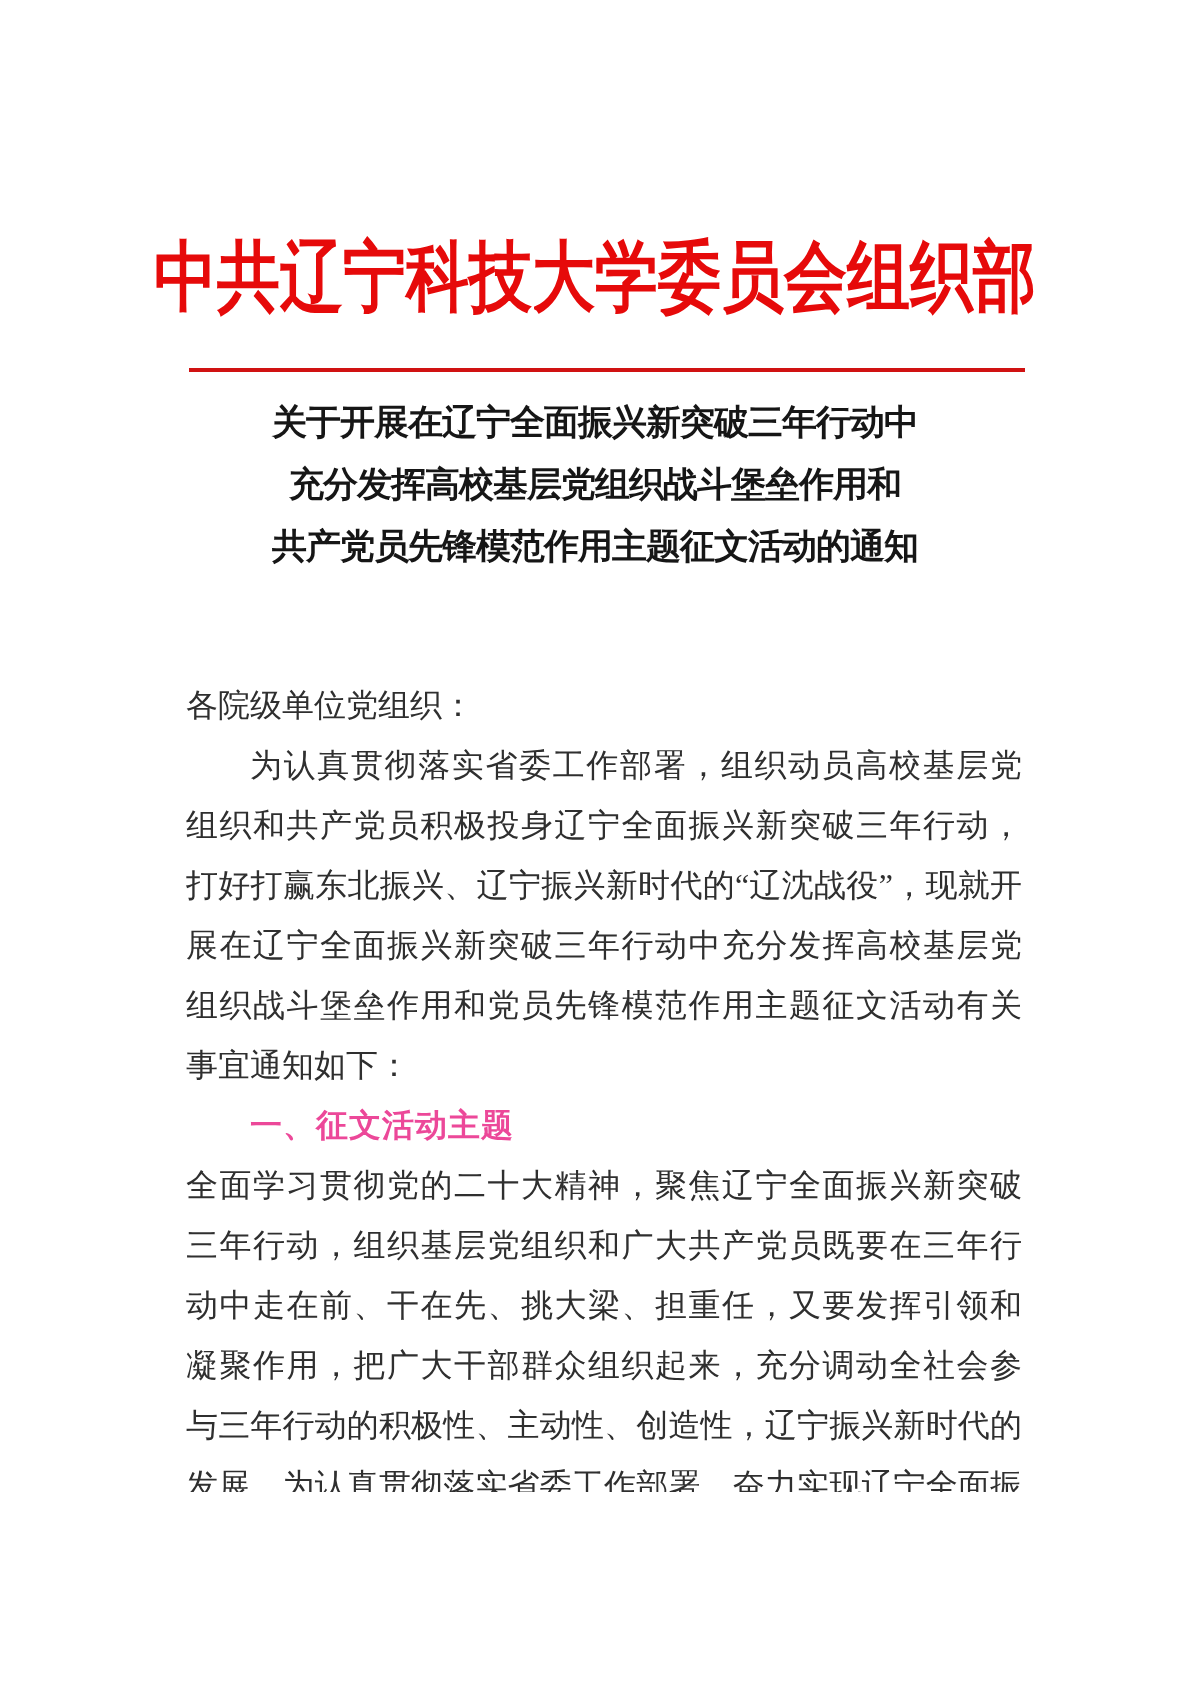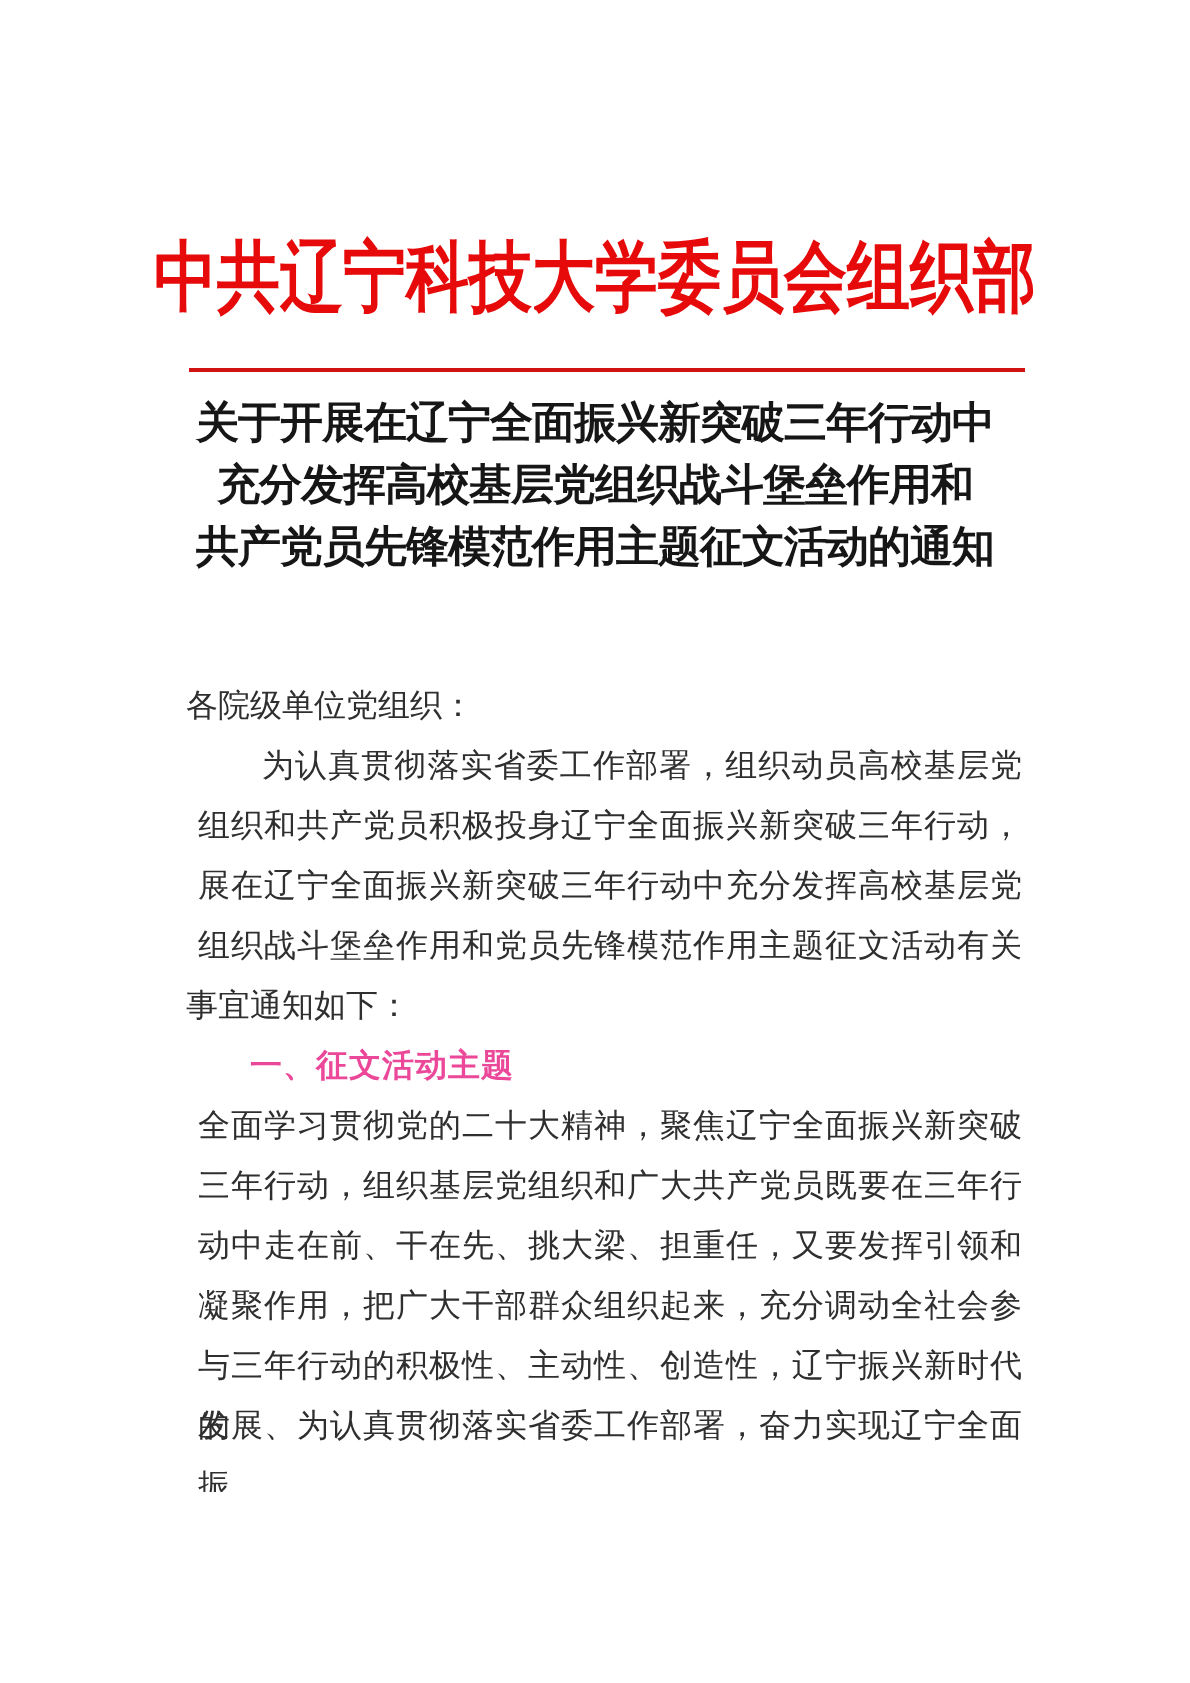--- a/index.html
+++ b/index.html
@@ -39,21 +39,21 @@
     background: #d01212;
   }
 
   
   .doc-title {
     position: absolute;
     top: 392px;
     left: 95px;
     right: 95px;
     text-align: center;
-    font-size: 43px;
+    font-size: 35px;
     line-height: 62px;
     font-weight: 700;
     color: #161616;
     letter-spacing: -1px;
   }
 
   
   .doc-body {
     position: absolute;
     top: 675px;
@@ -63,21 +63,20 @@
     color: #2f2f2f;
   }
   .line {
     height: 60px;
     line-height: 60px;
     white-space: normal;
   }
   .justify {
     text-align: justify;
     text-align-last: justify;
-    margin-left: 12px;
   }
   .indent {
     text-indent: 64px;
   }
   .heading {
     font-weight: 700;
     font-family: "Liberation Sans", sans-serif;
     color: #ec4899;
     letter-spacing: 1px;
   }
@@ -107,20 +106,21 @@
   <div class="doc-title">
     <div class="title-line">关于开展在辽宁全面振兴新突破三年行动中</div>
     <div class="title-line">充分发挥高校基层党组织战斗堡垒作用和</div>
     <div class="title-line">共产党员先锋模范作用主题征文活动的通知</div>
   </div>
 
   <div class="doc-body">
       <div class="line ">各院级单位党组织：</div>
       <div class="line justify indent">为认真贯彻落实省委工作部署，组织动员高校基层党</div>
       <div class="line justify">组织和共产党员积极投身辽宁全面振兴新突破三年行动，</div>
+      <div class="line justify">打好打赢东北振兴、辽宁振兴新时代的“辽沈战役”，现就开</div>
       <div class="line justify">展在辽宁全面振兴新突破三年行动中充分发挥高校基层党</div>
       <div class="line justify">组织战斗堡垒作用和党员先锋模范作用主题征文活动有关</div>
       <div class="line ">事宜通知如下：</div>
       <div class="line heading indent">一、征文活动主题</div>
       <div class="line justify">全面学习贯彻党的二十大精神，聚焦辽宁全面振兴新突破</div>
       <div class="line justify">三年行动，组织基层党组织和广大共产党员既要在三年行</div>
       <div class="line justify">动中走在前、干在先、挑大梁、担重任，又要发挥引领和</div>
       <div class="line justify">凝聚作用，把广大干部群众组织起来，充分调动全社会参</div>
       <div class="line justify">与三年行动的积极性、主动性、创造性，辽宁振兴新时代的</div>
       <div class="line justify">发展、为认真贯彻落实省委工作部署，奋力实现辽宁全面振</div>

